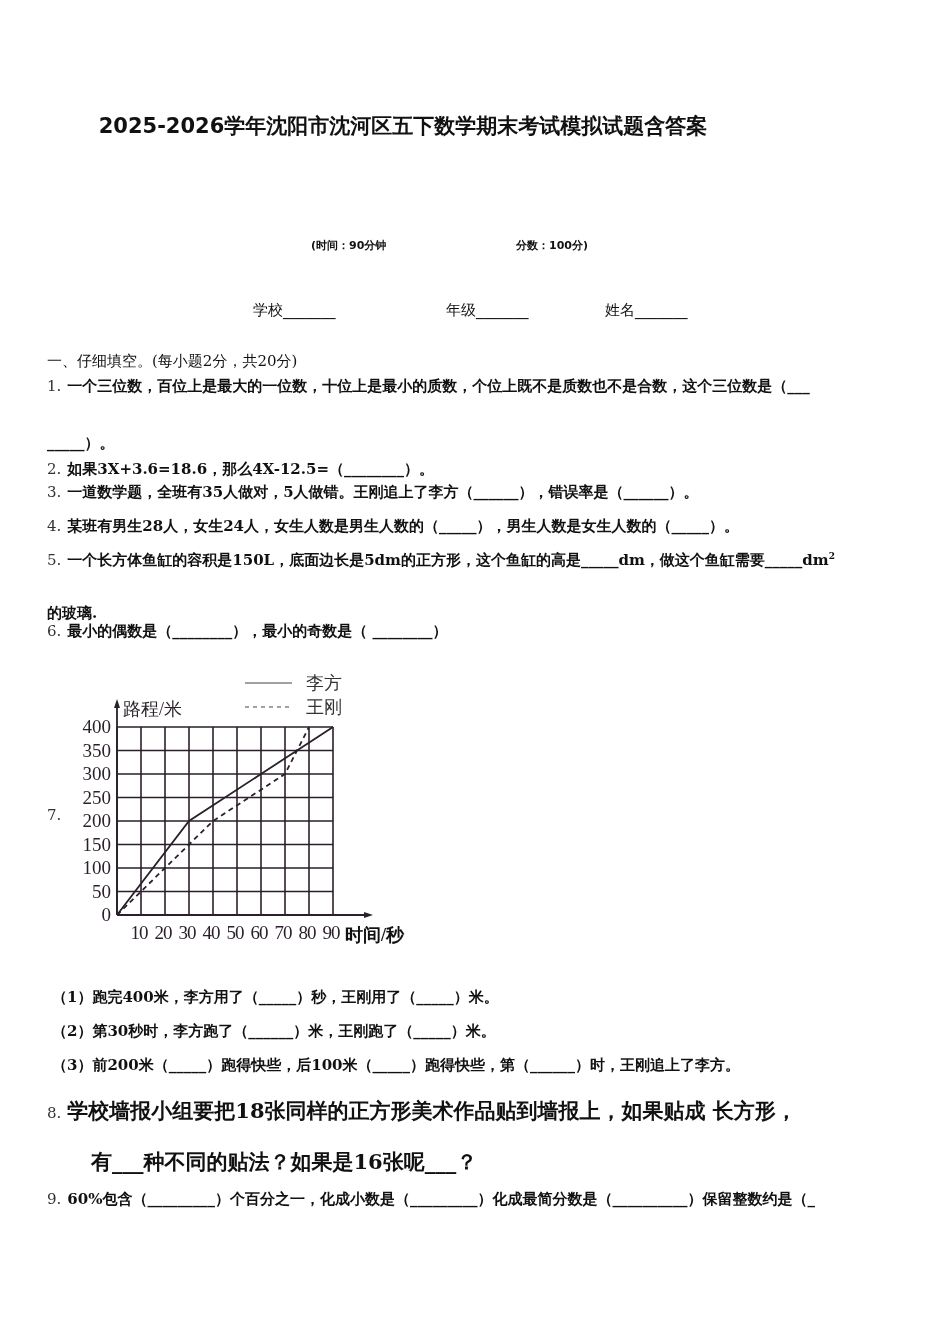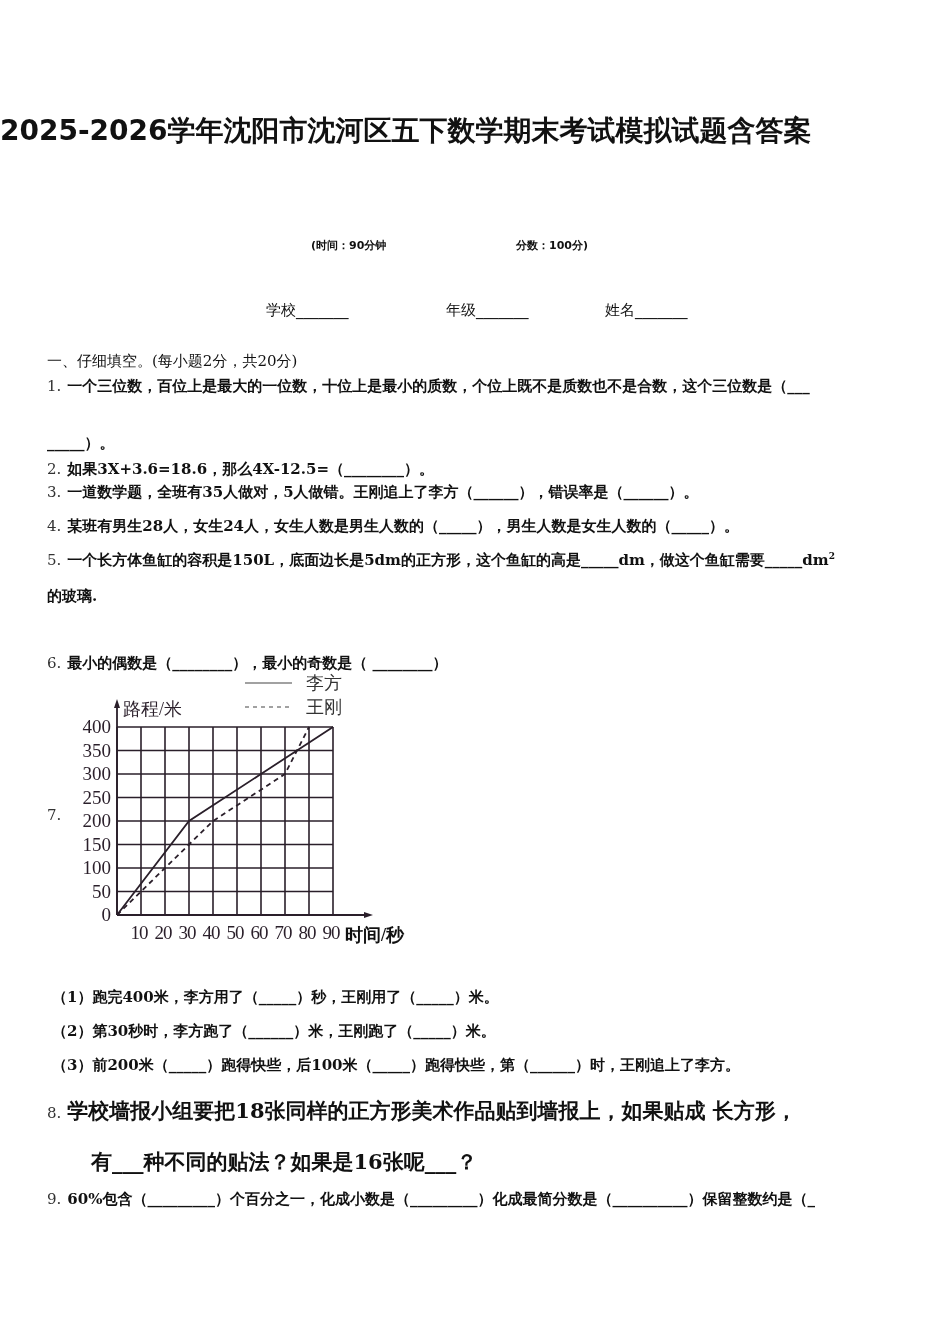--- a/index.html
+++ b/index.html
@@ -1,41 +1,41 @@
 <!DOCTYPE html>
 <html><head>
 <meta charset="utf-8">
 <style>
   html, body { margin: 0; padding: 0; background: #ffffff; }
   body { width: 950px; height: 1344px; position: relative; overflow: hidden;
          font-family: "DejaVu Serif", "Liberation Serif", serif; color: #111; }
   .abs { position: absolute; white-space: nowrap; }
   .title { left: 0; width: 806px; top: 112px; text-align: center;
            font-family: "DejaVu Sans", "Liberation Sans", sans-serif;
-           font-weight: bold; font-size: 28px; letter-spacing: 0px; }
+           font-weight: bold; font-size: 21px; letter-spacing: 0px; }
   .sub { top: 238px; font-family: "DejaVu Sans", "Liberation Sans", sans-serif;
          font-weight: bold; font-size: 11px; }
   .info { top: 301px; font-family: "DejaVu Sans", "Liberation Sans", sans-serif; font-size: 15px; }
   .q { left: 47px; font-size: 15px; font-weight: bold; }
   .q .num { font-weight: normal; color: #333; margin-right: 6px; }
   .big { font-size: 21px; font-weight: bold; }
   .sec { left: 47px; top: 352px; font-size: 15px; }
   sup { font-size: 9px; }
   .chart { left: 60px; top: 665px; }
   .chart svg text { font-family: "Liberation Serif", "DejaVu Serif", serif; }
 </style>
 </head>
 <body>
 
 <div class="abs title">2025-2026学年沈阳市沈河区五下数学期末考试模拟试题含答案</div>
 
 <div class="abs sub" style="left:311px;">(时间：90分钟</div>
 <div class="abs sub" style="left:516px;">分数：100分)</div>
 
-<div class="abs info" style="left:253px;margin-left:13px;">
+<div class="abs info" style="left:253px;">
   <span>学校</span><span>_______</span>
 </div>
 <div class="abs info" style="left:446px;">
   <span>年级</span><span>_______</span>
 </div>
 <div class="abs info" style="left:605px;">
   <span>姓名</span><span>_______</span>
 </div>
 
 <div class="abs sec">一、仔细填空。(每小题2分，共20分)</div>
@@ -53,23 +53,23 @@
   <span class="num">3.</span><span>一道数学题，全班有35人做对，5人做错。王刚追上了李方（______），错误率是（______）。</span>
 </div>
 
 <div class="abs q" style="top:517px;">
   <span class="num">4.</span><span>某班有男生28人，女生24人，女生人数是男生人数的（_____），男生人数是女生人数的（_____）。</span>
 </div>
 
 <div class="abs q" style="top:551px;">
   <span class="num">5.</span><span>一个长方体鱼缸的容积是150L，底面边长是5dm的正方形，这个鱼缸的高是_____dm，做这个鱼缸需要_____dm</span><sup>2</sup>
 </div>
-<div class="abs q" style="top:587px;">的玻璃.</div>
+<div class="abs q" style="top:604px;">的玻璃.</div>
 
-<div class="abs q" style="top:622px;margin-top:32px;">
+<div class="abs q" style="top:622px;">
   <span class="num">6.</span><span>最小的偶数是（________），最小的奇数是（ ________）</span>
 </div>
 
 <div class="abs q" style="top:806px;">
   <span class="num">7.</span>
 </div>
 
 <div class="abs chart">
   <svg id="chart-svg" width="380" height="290" viewBox="0 0 380 290">
       <line x1="57" y1="62" x2="57" y2="250" stroke="#2a1f2a" stroke-width="1.6"></line>

